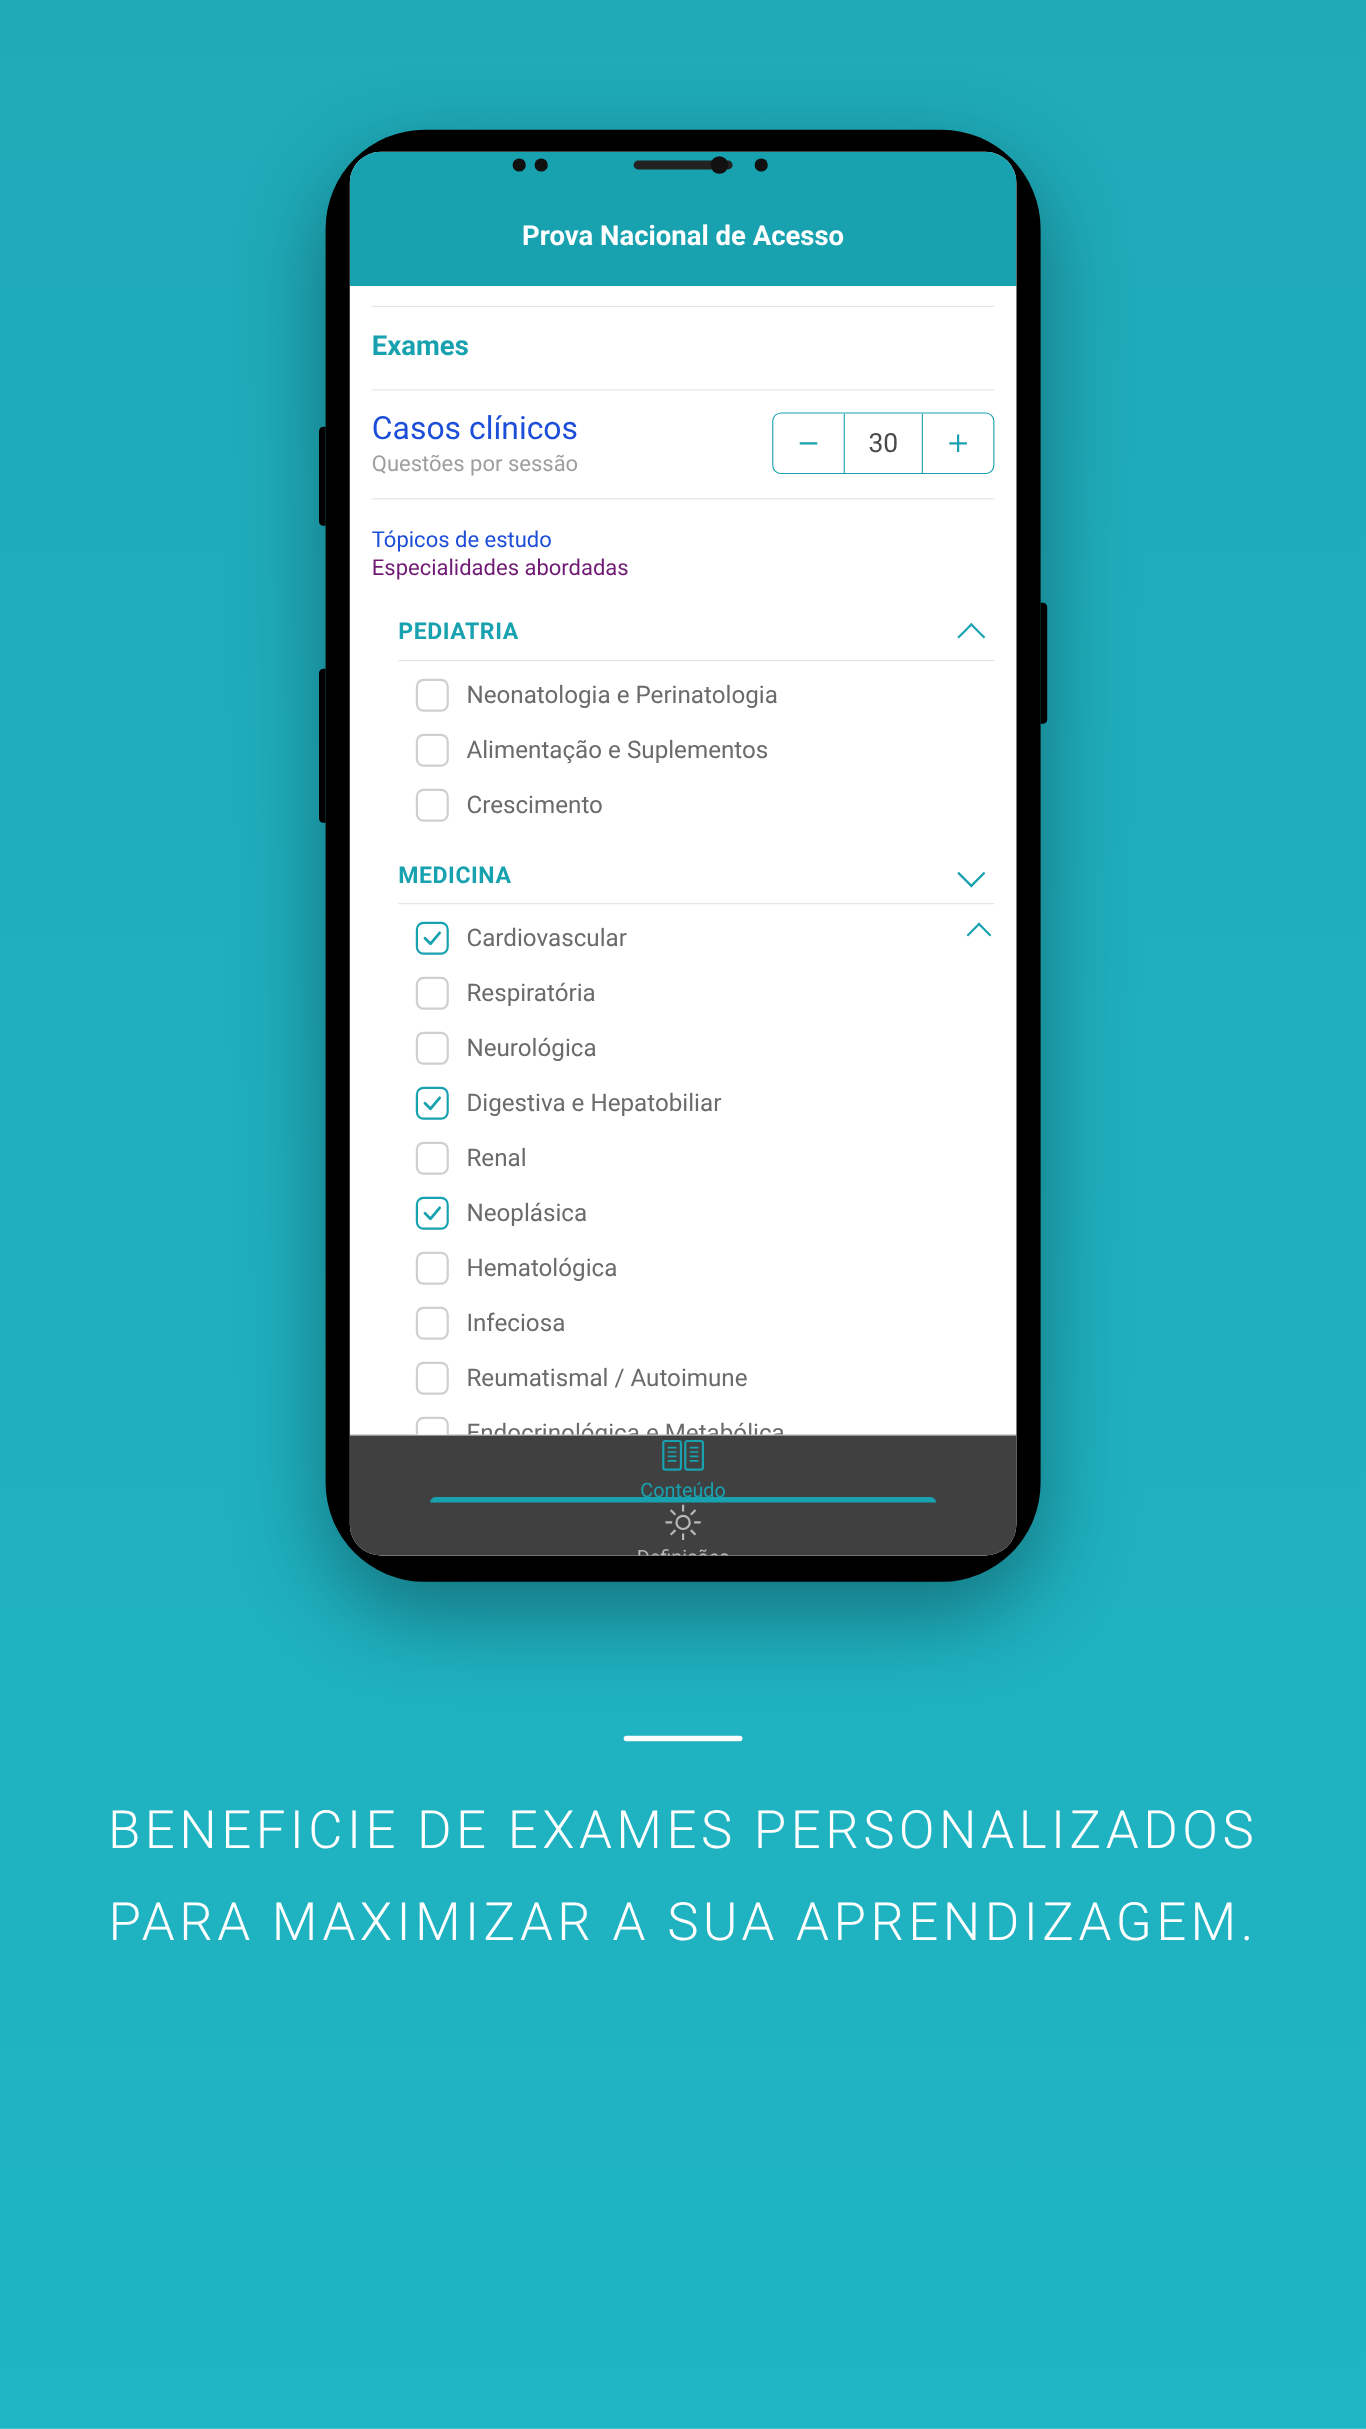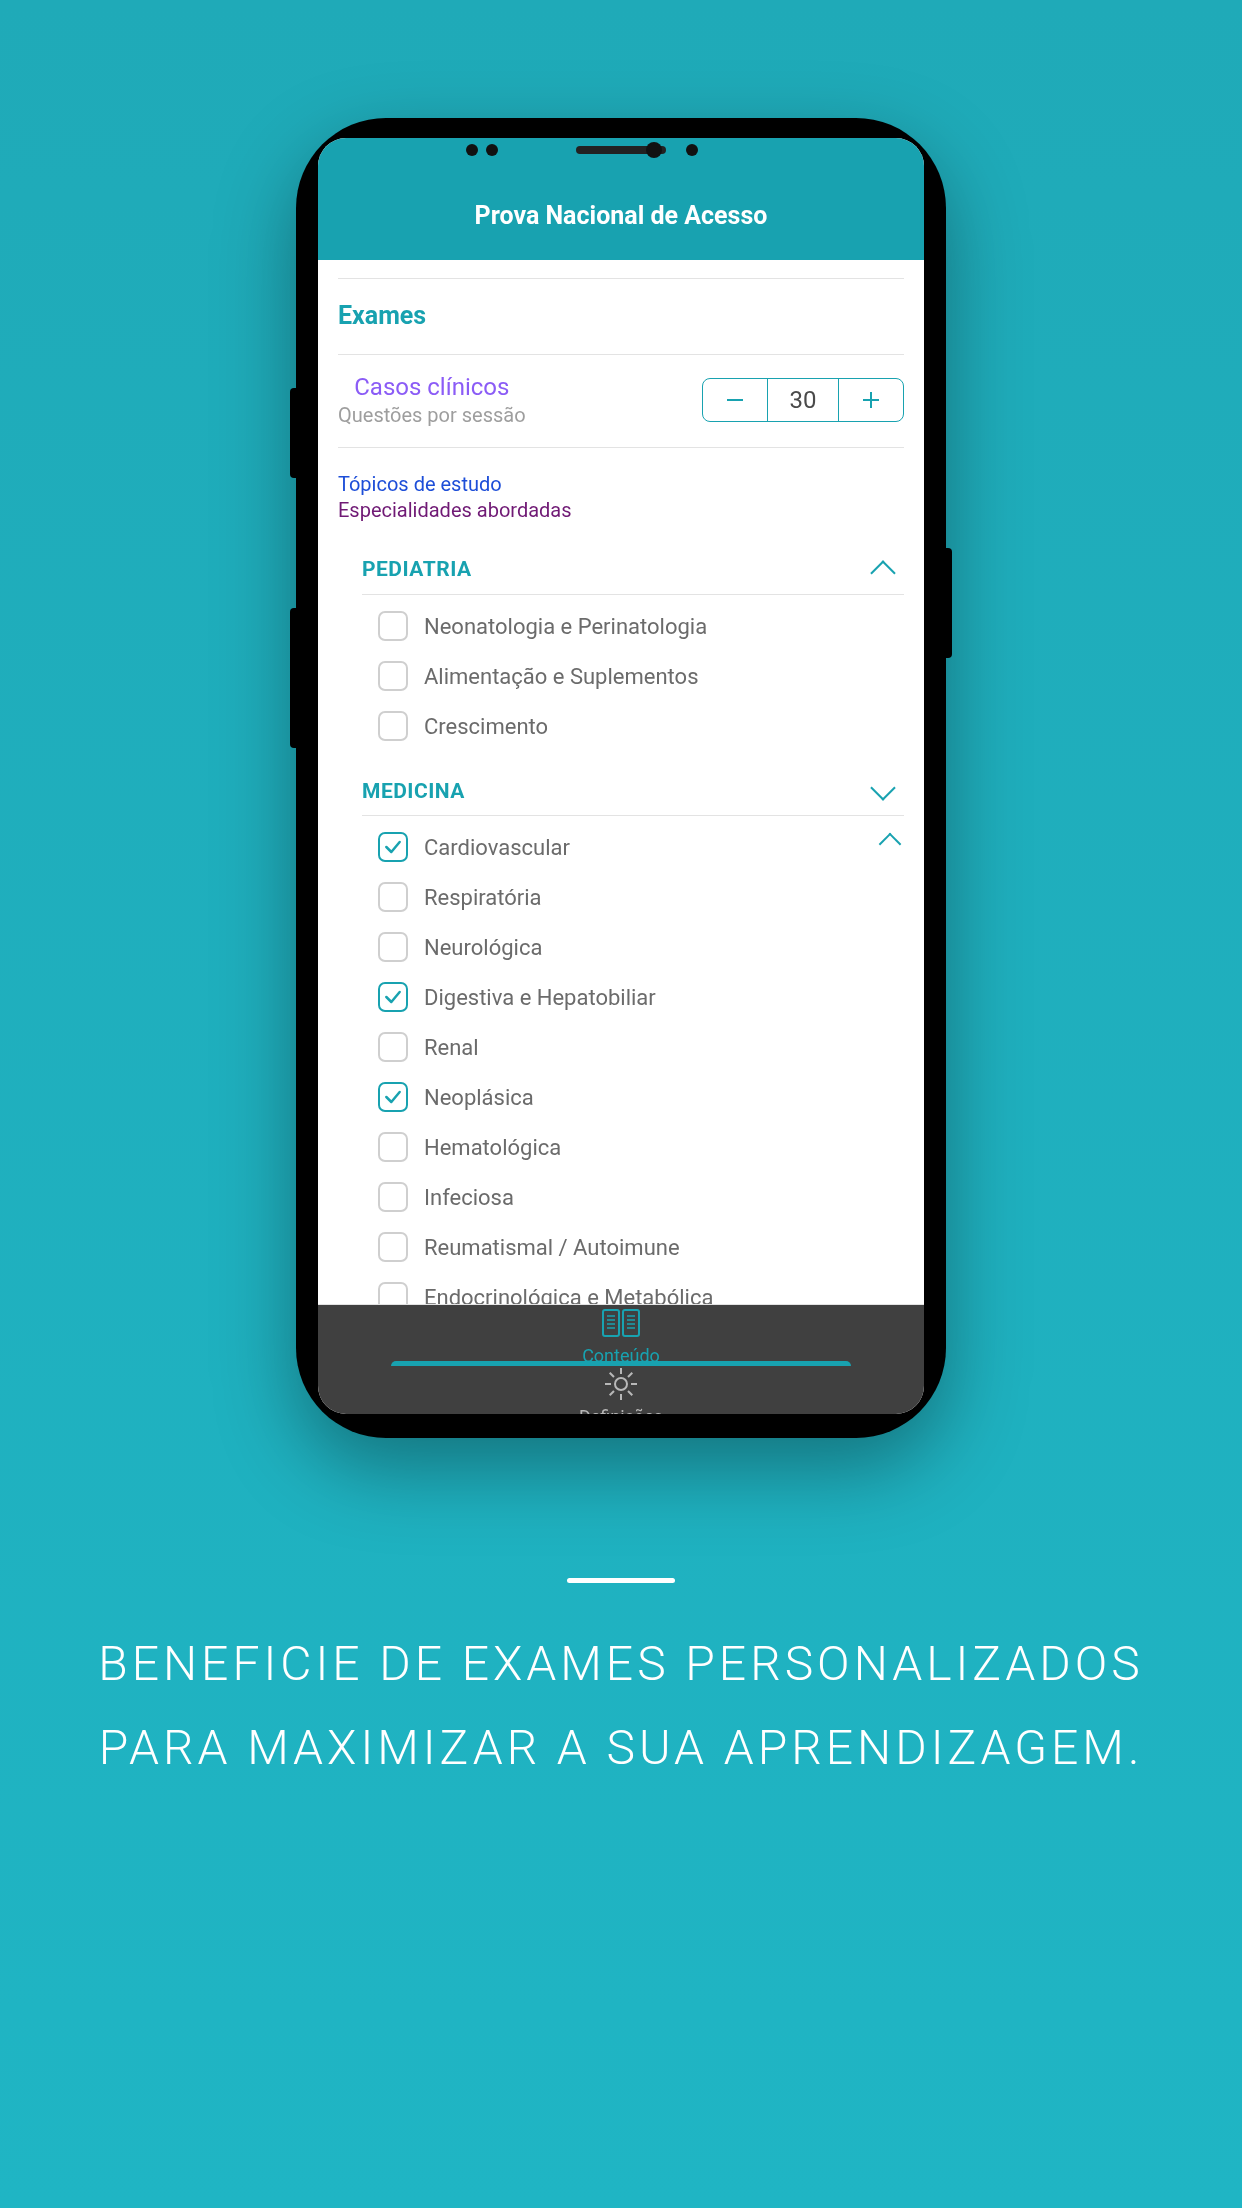--- a/index.html
+++ b/index.html
@@ -107,26 +107,26 @@
   }
 
   .row {
     display: flex;
     align-items: center;
     justify-content: space-between;
     padding: 18px 0 20px;
     border-bottom: 1px solid #e3e3e3;
   }
   .row .labels { display: flex; flex-direction: column; gap: 2px; }
-  .row .lbl { color: #8b5cf6; font-size: 24px; text-align: center; }
+  .row .lbl { color: #1d4ed8; font-size: 29px; }
   .row .sub { color: #9e9e9e; font-size: 20px; }
 
   .stepper {
     display: flex;
-    height: 44px;
+    height: 56px;
     border: 1.5px solid #18a2b0;
     border-radius: 8px;
     overflow: hidden;
   }
   .stepper .btn {
     width: 64px;
     display: flex;
     align-items: center;
     justify-content: center;
     color: #18a2b0;

